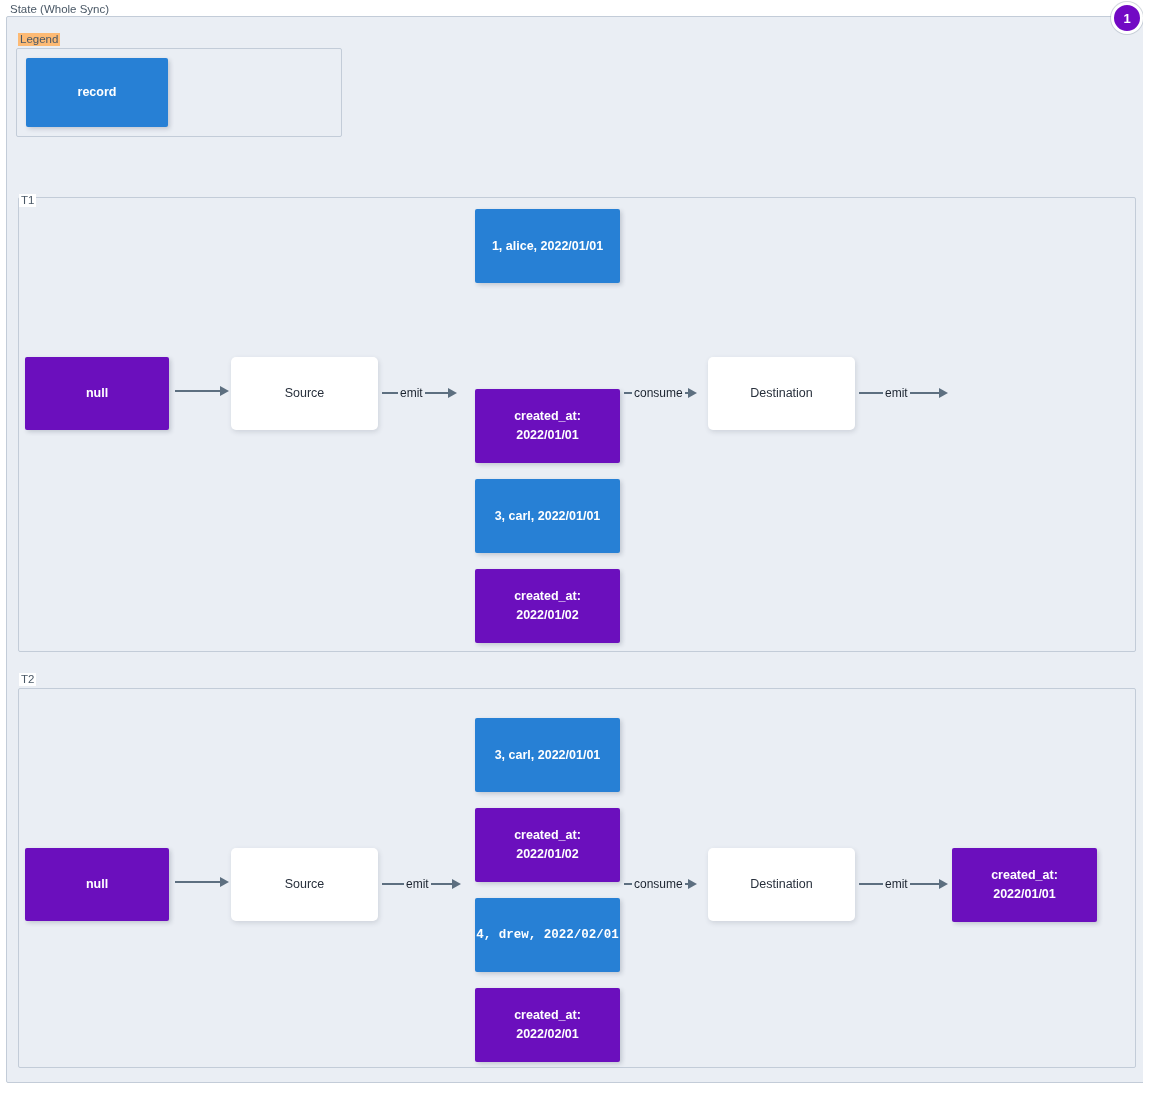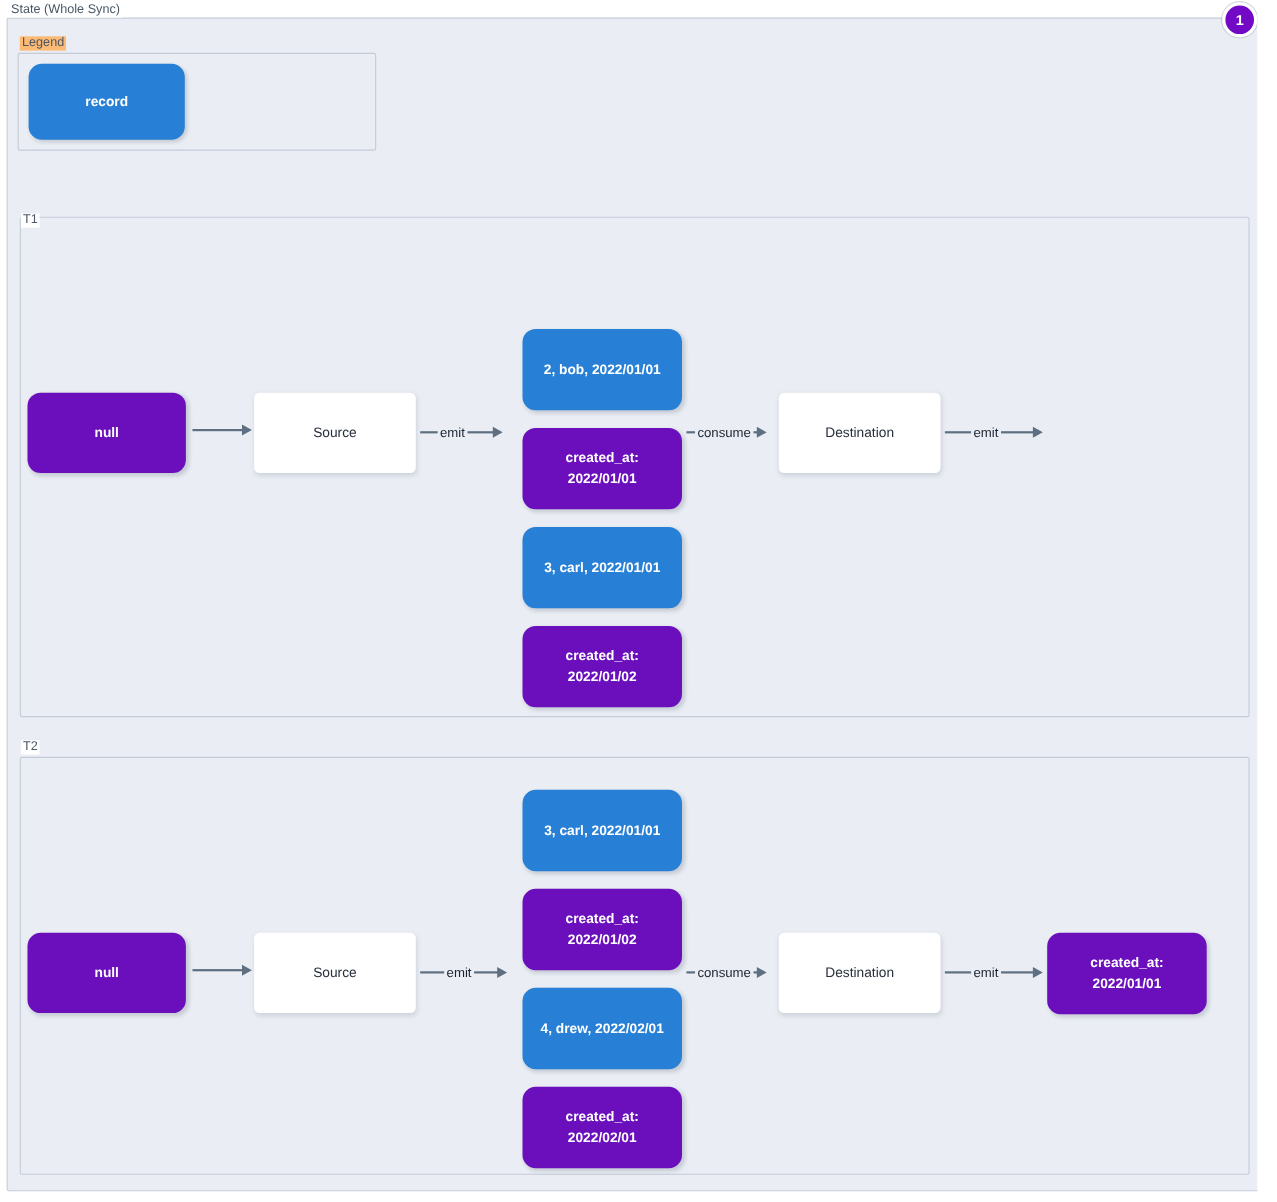--- a/index.html
+++ b/index.html
@@ -83,21 +83,21 @@
   }
 
   
   .node {
     position: absolute;
     box-sizing: border-box;
     display: flex;
     align-items: center;
     justify-content: center;
     text-align: center;
-    border-radius: 12px;
+    border-radius: 2px;
     font-size: 12.5px;
     line-height: 19px;
     white-space: pre-line;
     box-shadow: 2px 2px 4px rgba(60, 70, 90, 0.22);
     user-select: none;
   }
   .node.record {
     background: #2780d5;
     color: #ffffff;
     font-weight: bold;
@@ -181,21 +181,21 @@
 
   <div class="cluster" id="t1-cluster"></div>
   <div class="cluster-label" id="t1-cluster-label">T1</div>
 
   <div class="node state" style="left:25px; top:357px; width:144px; height:73px;">null</div>
 
   <div class="node plain" style="left:231px; top:357px; width:147px; height:73px;">Source</div>
 
   <div class="node plain" style="left:708px; top:357px; width:147px; height:73px;">Destination</div>
 
-  <div class="node record" style="left:475px; top:299px; width:145px; height:74px;">2, bob, 2022/01/01</div>
+  <div class="node record" style="left:475px; top:209px; width:145px; height:74px;">1, alice, 2022/01/01</div>
   <div class="node state" style="left:475px; top:389px; width:145px; height:74px;">created_at:
 2022/01/01</div>
   <div class="node record" style="left:475px; top:479px; width:145px; height:74px;">3, carl, 2022/01/01</div>
   <div class="node state" style="left:475px; top:569px; width:145px; height:74px;">created_at:
 2022/01/02</div>
 
   <div class="edge" style="left:175px; top:386px;">
     <div class="line" style="width:46px;"></div>
       <div class="head"></div>
   </div>
@@ -229,21 +229,21 @@
   <div class="node plain" style="left:231px; top:848px; width:147px; height:73px;">Source</div>
 
   <div class="node plain" style="left:708px; top:848px; width:147px; height:73px;">Destination</div>
 
   <div class="node state" style="left:952px; top:848px; width:145px; height:74px;">created_at:
 2022/01/01</div>
 
   <div class="node record" style="left:475px; top:718px; width:145px; height:74px;">3, carl, 2022/01/01</div>
   <div class="node state" style="left:475px; top:808px; width:145px; height:74px;">created_at:
 2022/01/02</div>
-  <div class="node record" style="left:475px; top:898px; width:145px; height:74px;">4, drew, 2022/02/01</div>
+  <div class="node record" style="left:475px; top:898px; width:145px; height:74px;font-family:Liberation Mono, monospace;">4, drew, 2022/02/01</div>
   <div class="node state" style="left:475px; top:988px; width:145px; height:74px;">created_at:
 2022/02/01</div>
 
   <div class="edge" style="left:175px; top:877px;">
     <div class="line" style="width:46px;"></div>
       <div class="head"></div>
   </div>
 
   <div class="edge" style="left:382px; top:877px;">
     <div class="line" style="width:22px;"></div>

